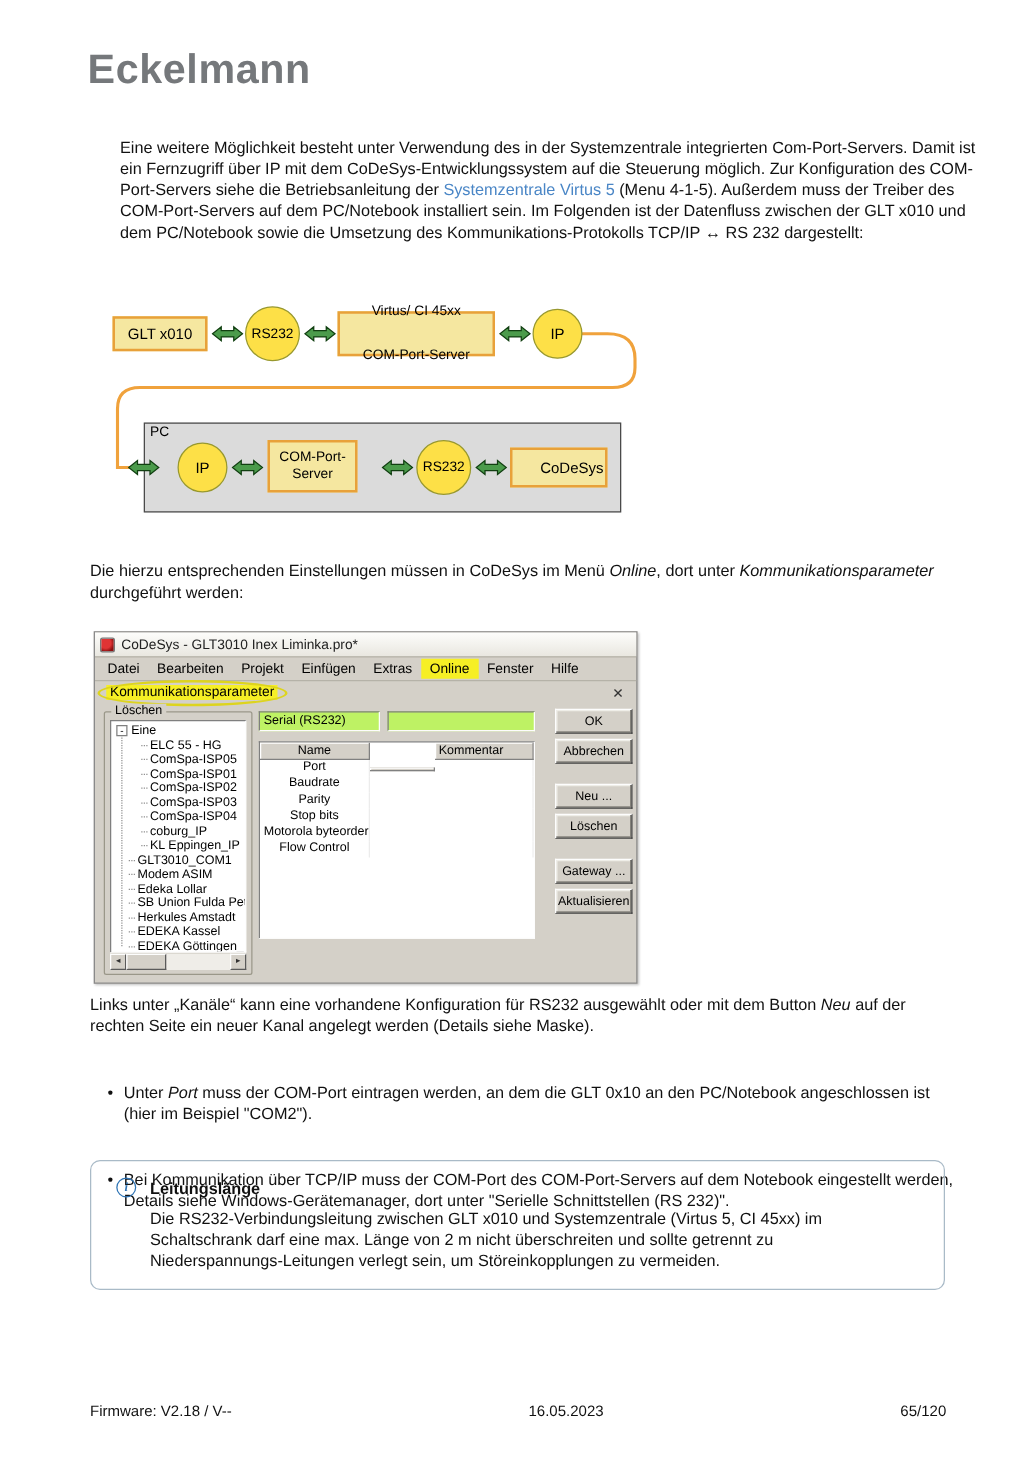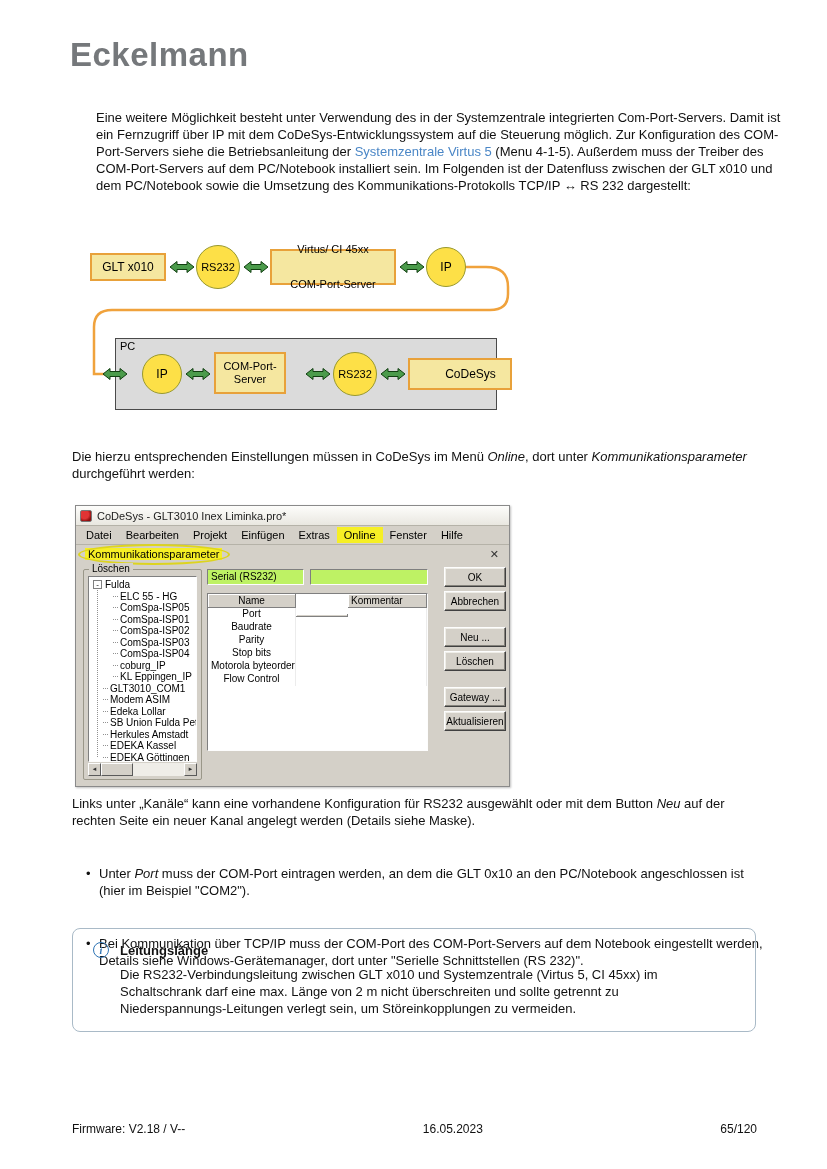--- a/index.html
+++ b/index.html
@@ -169,21 +169,21 @@
 
     <div class="dcircle" style="left:261px; top:112px; width:44px; height:44px;">
         <span>RS</span>
         <span>232</span>
       </div>
 
     <span class="darrow" style="left:308px; top:127px;"><svg width="26" height="14" viewBox="0 0 26 14">
           <path d="M1 7 L8 1.5 L8 4.5 L18 4.5 L18 1.5 L25 7 L18 12.5 L18 9.5 L8 9.5 L8 12.5 Z" fill="#4b9b4b" stroke="#113f11" stroke-width="1"></path>
         </svg></span>
 
-    <div class="dbox" style="left:336px; top:118px; width:104px; height:32px;padding-left:21px;">
+    <div class="dbox" style="left:336px; top:118px; width:78px; height:32px;padding-left:21px;">
         <span>CoDeSys</span>
       </div>
   </div>
 
   <div class="para settings-note"><span>Die hierzu entsprechenden Einstellungen müssen in CoDeSys im Menü </span><span class="it">Online</span><span>, dort unter </span><span class="it">Kommunikationsparameter</span><span> durchgeführt werden:</span></div>
 
   <div class="cw">
     <div class="cw-titlebar">
       <span class="cw-appicon"></span>
       <span class="cw-title">CoDeSys - GLT3010 Inex Liminka.pro*</span>
@@ -204,21 +204,21 @@
       <span class="dlg-close">✕</span>
     </div>
     <div class="cw-content">
 
       <div class="groupbox">
         <span class="groupbox-label">Löschen</span>
         <div class="tree">
           <span class="tree-guide"></span>
           <div class="tree-row root">
               <span class="texp">-</span>
-              <span>Fulda</span>
+              <span>Eine</span>
             </div>
           <div class="tree-row lvl1">
               <span>ELC 55 - HG</span>
             </div>
           <div class="tree-row lvl1">
               <span>ComSpa-ISP05</span>
             </div>
           <div class="tree-row lvl1">
               <span>ComSpa-ISP01</span>
             </div>

